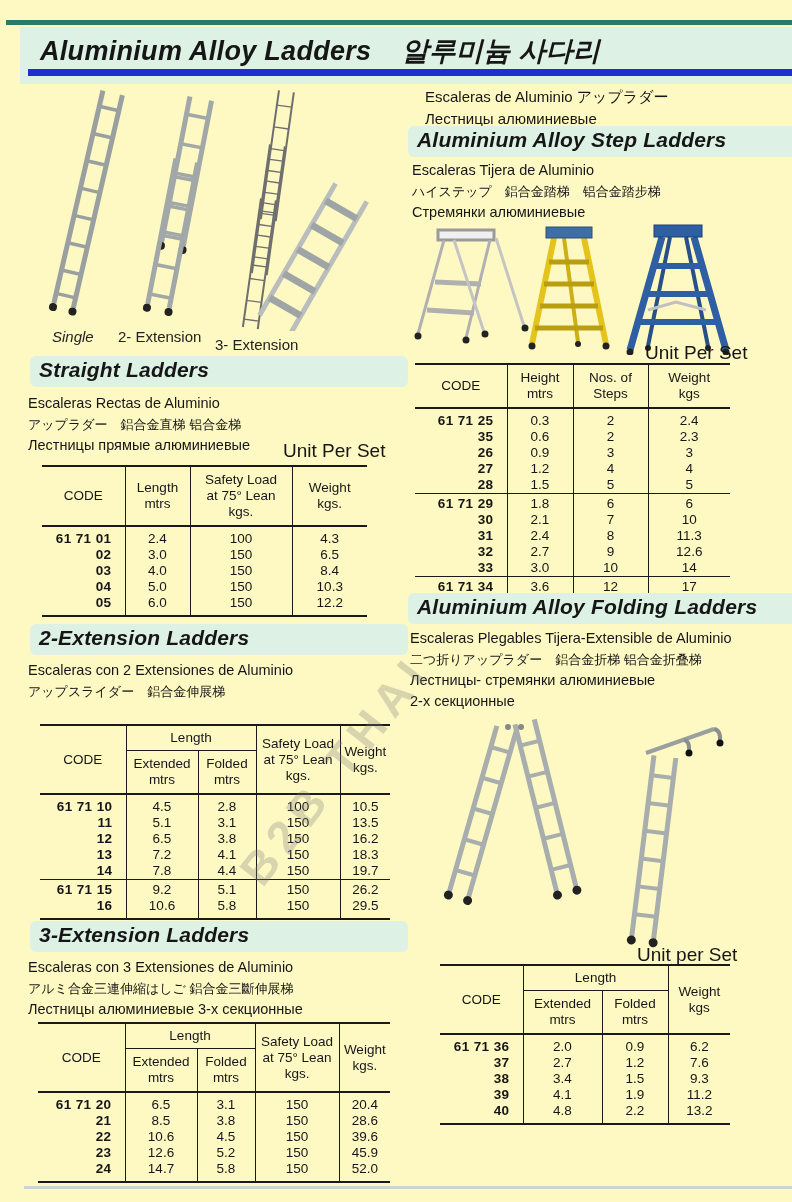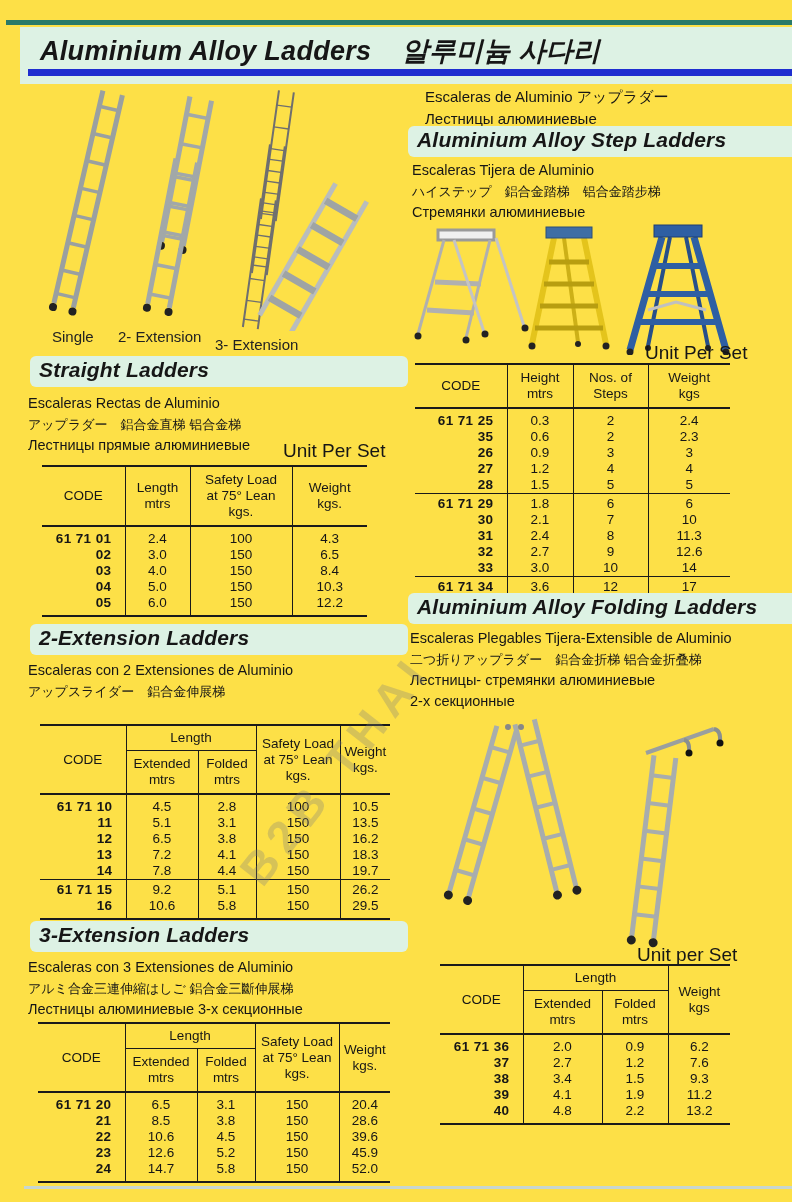--- a/index.html
+++ b/index.html
@@ -1,18 +1,18 @@
 <!DOCTYPE html>
 <html><head>
 <meta charset="utf-8">
 <style>
   html,body{margin:0;padding:0;background:#e8e8e8;}
   .page{
     position:relative;width:792px;height:1202px;margin:0 auto;
-    background:#fde047;overflow:hidden;color:#161616;
+    background:#fef9c3;overflow:hidden;color:#161616;
     font-family:"Liberation Sans","DejaVu Sans",sans-serif;
   }
   .topline{position:absolute;left:6px;right:0;top:20px;height:5px;background:#2a7a68;}
   .titleband{position:absolute;left:20px;right:0;top:27px;height:57px;background:#ddf2e4;}
   .pagetitle{position:absolute;left:40px;top:33px;font-size:27px;font-weight:bold;font-style:italic;letter-spacing:.3px;white-space:nowrap;}
   .pagetitle .kr{margin-left:30px;}
   .blueline{position:absolute;left:28px;right:0;top:69px;height:7px;background:#1e2ecf;}
   .bottomline{position:absolute;left:24px;right:0;top:1186px;height:3px;background:#c7d6d0;}
 
   .band{
@@ -100,21 +100,21 @@
       <g>
         <use href="#ladT" transform="translate(262,4) rotate(8)"></use>
         <use href="#ladT" transform="translate(253,58) rotate(8)"></use>
         <use href="#ladT" transform="translate(244,112) rotate(8)"></use>
       </g>
       <g>
           <use href="#ladW" transform="translate(318,96) rotate(30)"></use>
         </g>
     </svg>
   </div>
-  <div class="caption" style="left:52px;top:328px;">Single</div>
+  <div class="caption" style="left:52px;top:328px;font-style:italic;">Single</div>
   <div class="caption" style="left:118px;top:328px;">2- Extension</div>
   <div class="caption" style="left:215px;top:336px;">3- Extension</div>
 
   <div class="band" style="left:30px;top:356px;width:353px;">Straight Ladders</div>
   <div class="subs" style="left:28px;top:393px;">
     <div>Escaleras Rectas de Aluminio</div>
     <div class="cjk">アップラダー　鋁合金直梯 铝合金梯</div>
     <div>Лестницы прямые алюминиевые</div>
   </div>
   <div class="unit" style="left:283px;top:440px;">Unit Per Set</div>

